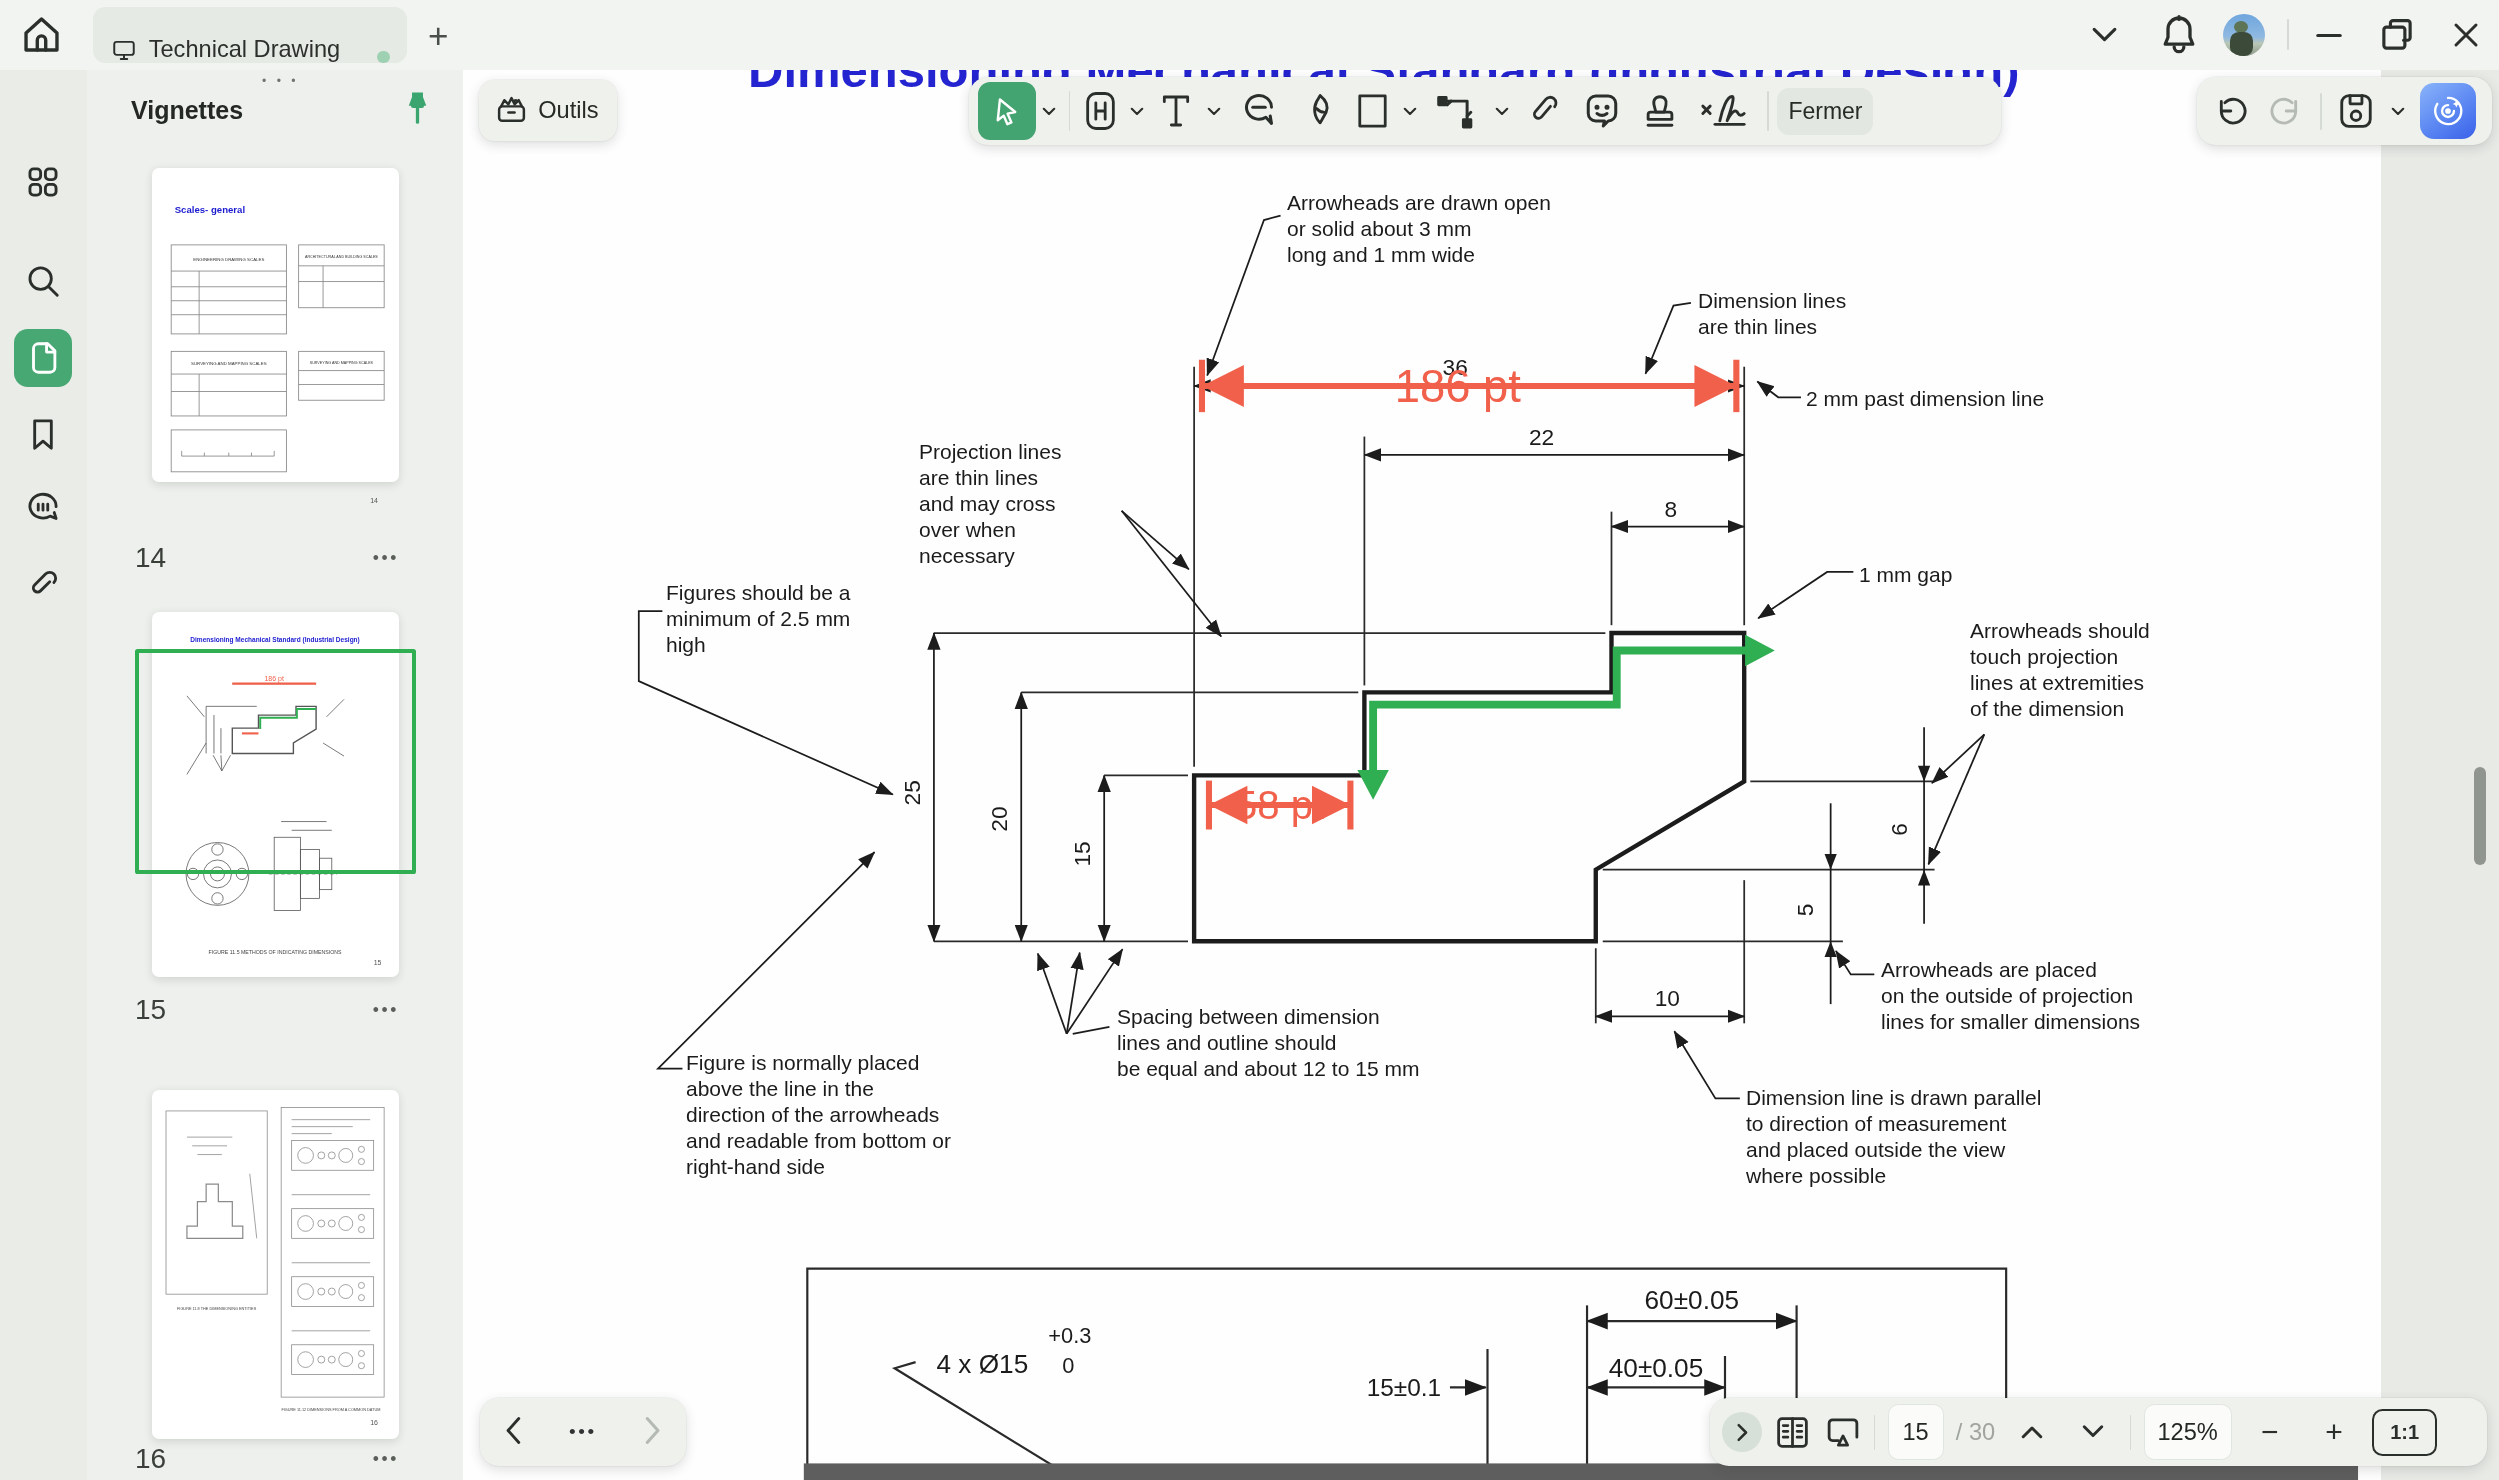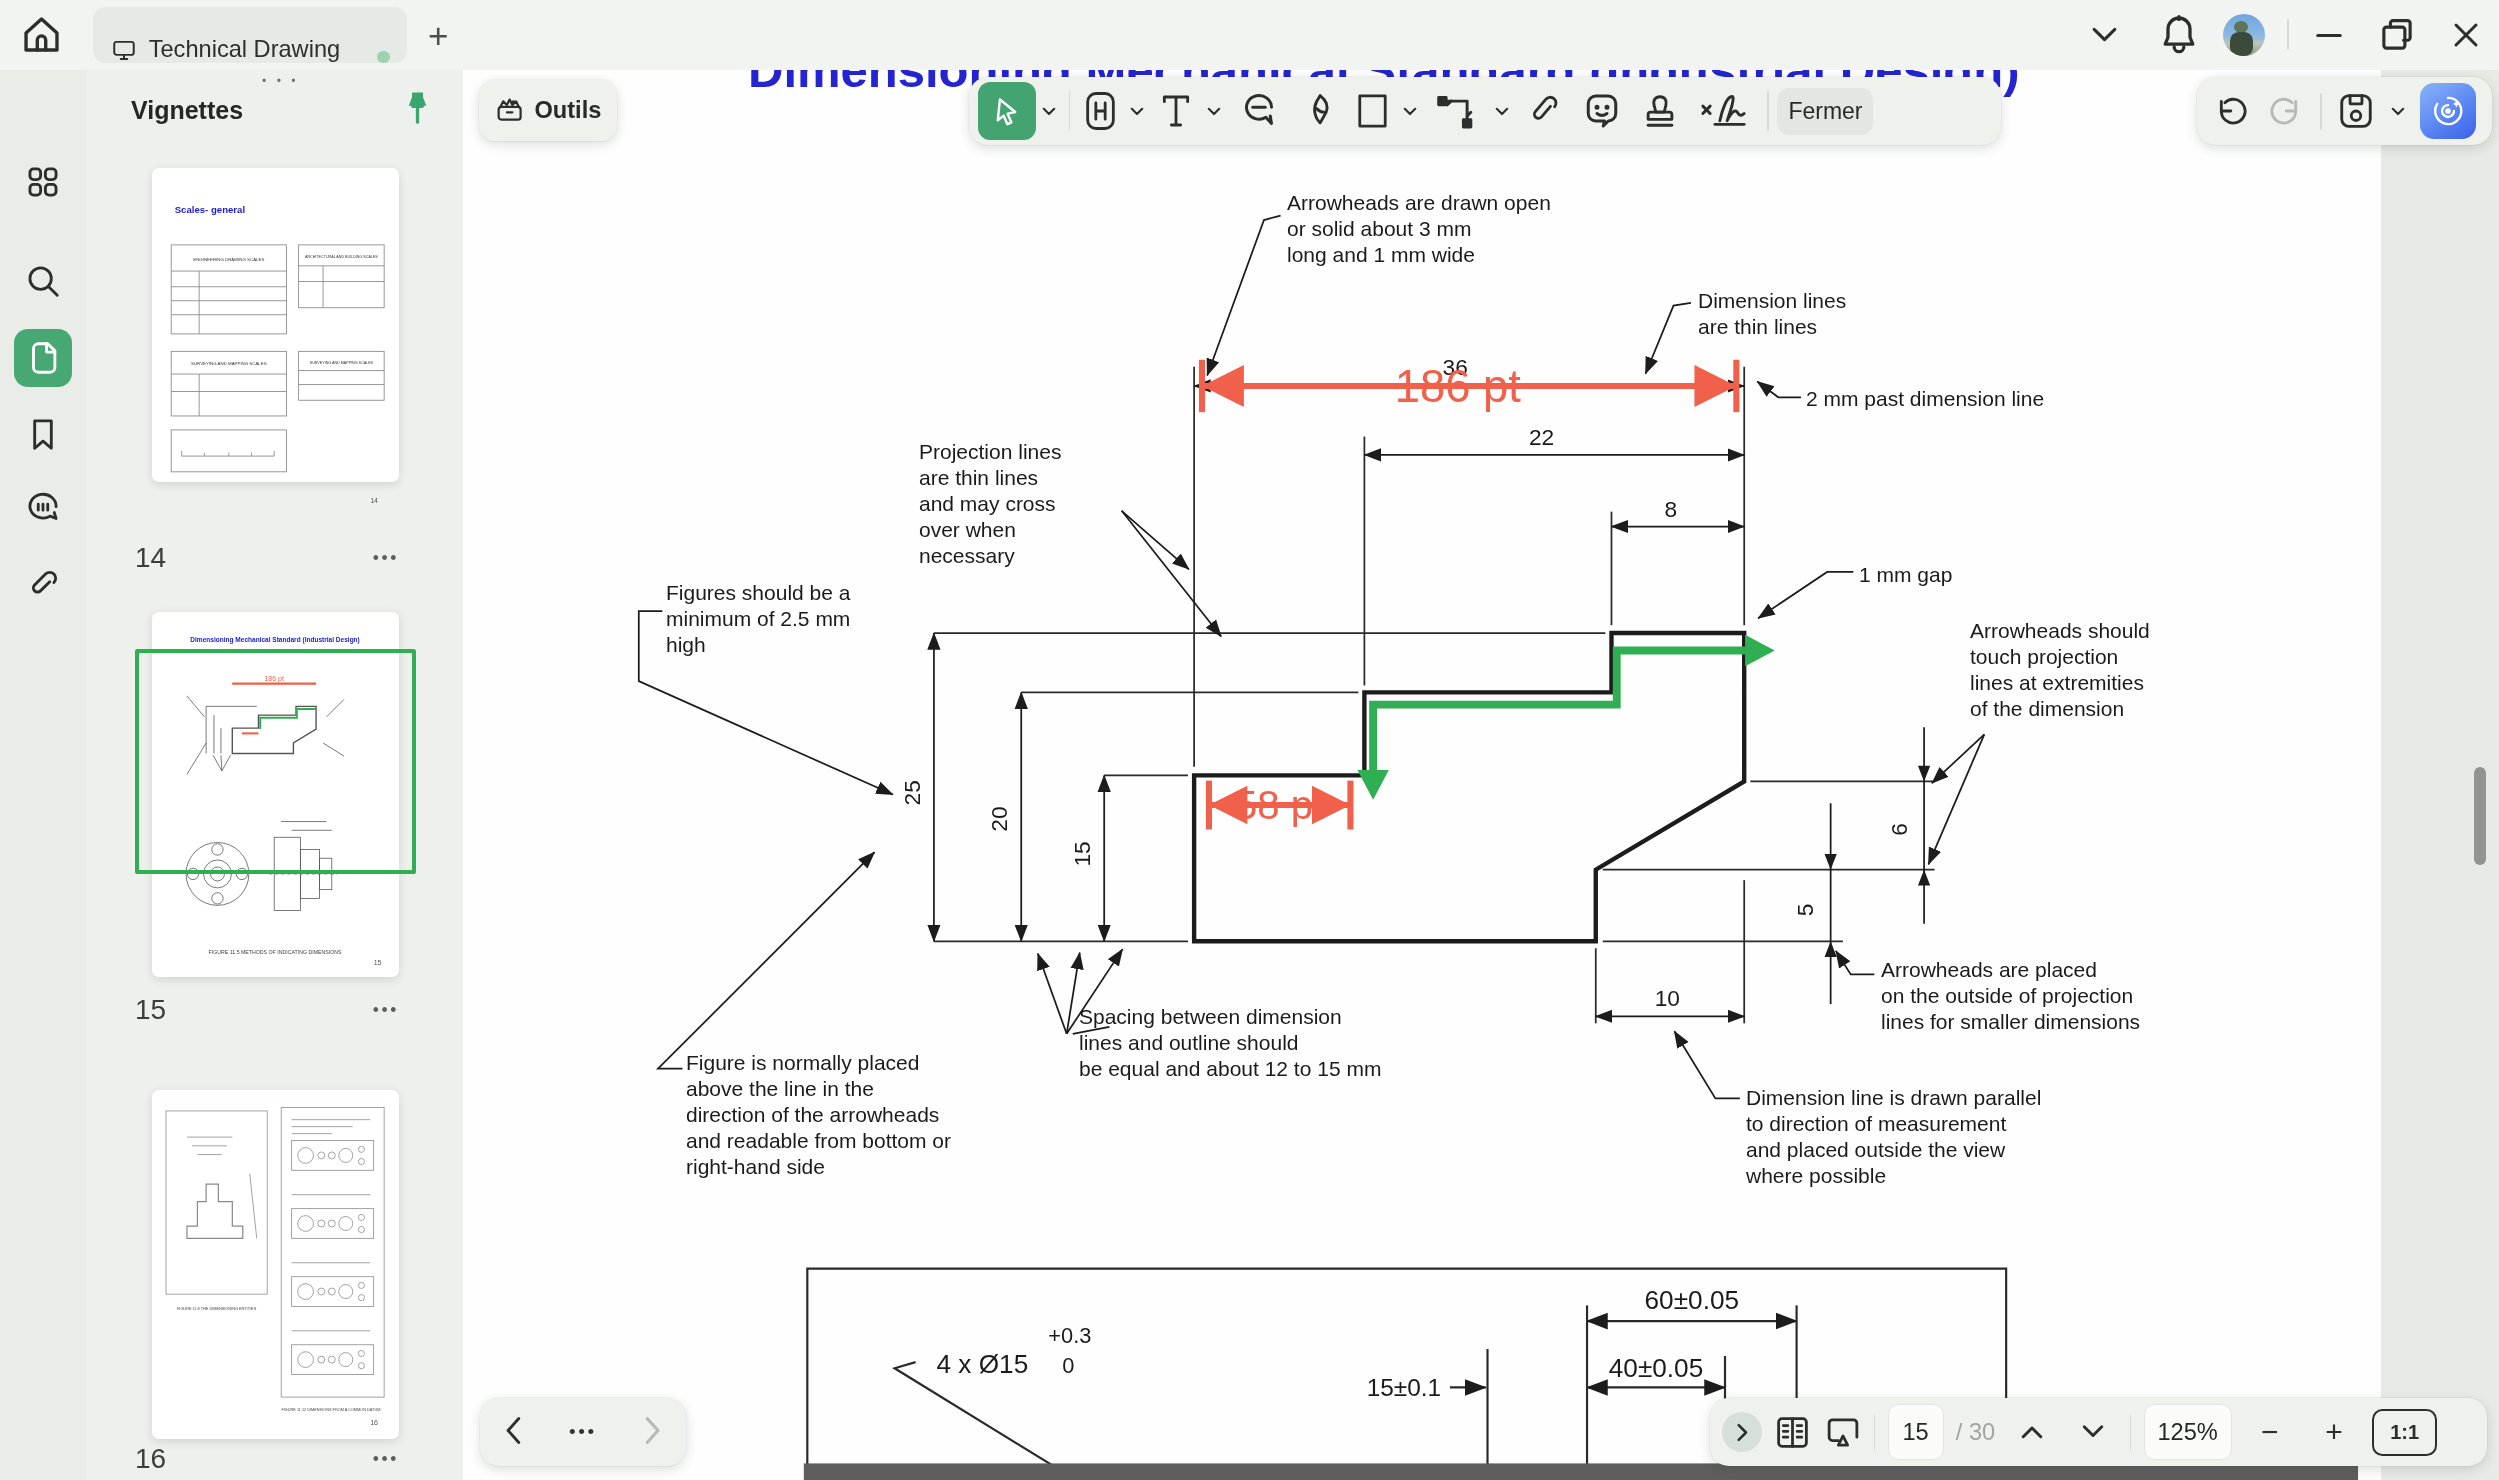--- a/index.html
+++ b/index.html
@@ -29,21 +29,21 @@
   .thumbrow .m{font-size:17.5px;color:#5a5f5a;letter-spacing:2.6px;}
   
   #canvasbg{left:463px;top:70px;width:2037px;height:1411px;background:#e8eae6;z-index:1;}
   #pagewhite{left:463px;top:70px;width:1918px;height:1411px;background:#fefefe;z-index:2;}
   #doclayer{left:0;top:0;width:2500px;height:1480px;z-index:5;pointer-events:none;}
   #doctitle{left:748px;top:42px;font-size:49px;font-weight:bold;color:#2424d0;white-space:nowrap;z-index:4;}
   .ann{position:absolute;font-size:21px;line-height:26px;color:#1b1b1b;white-space:pre-line;}
   
   .fl{z-index:60;}
   #outilsbtn{left:479px;top:80px;width:138px;height:61px;display:flex;align-items:center;gap:10.5px;padding:0 15.7px;box-sizing:border-box;border-radius:15.7px;}
-  #outilsbtn .t{font-size:23.6px;font-weight:bold;color:#262b26;}
+  #outilsbtn .t{font-size:23.6px;font-weight:normal;color:#262b26;}
   #maintb{left:969px;top:77px;width:1032px;height:68px;display:flex;align-items:center;gap:0;padding:0 7px;box-sizing:border-box;}
   #righttb{left:2197px;top:77px;width:295px;height:68px;display:flex;align-items:center;justify-content:space-evenly;box-sizing:border-box;}
   .tbtn{display:flex;align-items:center;justify-content:center;}
   .chev{width:14px;height:8.7px;}
   #navpill{left:480px;top:1398px;width:206px;height:68px;display:flex;align-items:center;justify-content:space-around;}
   #statuspill{left:1710px;top:1398px;width:777px;height:68px;display:flex;align-items:center;gap:12.2px;padding:0 12.2px;box-sizing:border-box;}
   .wbox{background:#fbfcfa;border:0.9px solid #e1e5e0;border-radius:10.5px;display:flex;align-items:center;justify-content:center;font-size:23.6px;color:#242824;}
   .glyphbtn{font-size:30px;color:#2b2f2b;line-height:1;}
   #scrollthumb{left:2474px;top:767px;width:12.2px;height:98px;background:#909590;border-radius:6.1px;z-index:6;}
   .minicap{fill:#444;}
@@ -200,21 +200,21 @@
 and readable from bottom or
 right-hand side</div>
   <div class="ann" style="left:1859px;top:562px;">1 mm gap</div>
   <div class="ann" style="left:1970px;top:618px;">Arrowheads should
 touch projection
 lines at extremities
 of the dimension</div>
   <div class="ann" style="left:1881px;top:957px;">Arrowheads are placed
 on the outside of projection
 lines for smaller dimensions</div>
-  <div class="ann" style="left:1079px;top:1004px;">Spacing between dimension
+  <div class="ann" style="left:1117px;top:1004px;">Spacing between dimension
 lines and outline should
 be equal and about 12 to 15 mm</div>
   <div class="ann" style="left:1746px;top:1085px;">Dimension line is drawn parallel
 to direction of measurement
 and placed outside the view
 where possible</div>
 </div>
 
 <div id="titlebar" class="abs">
   <div class="abs" style="left:19px;top:12.2px;width:45px;height:45px;">

